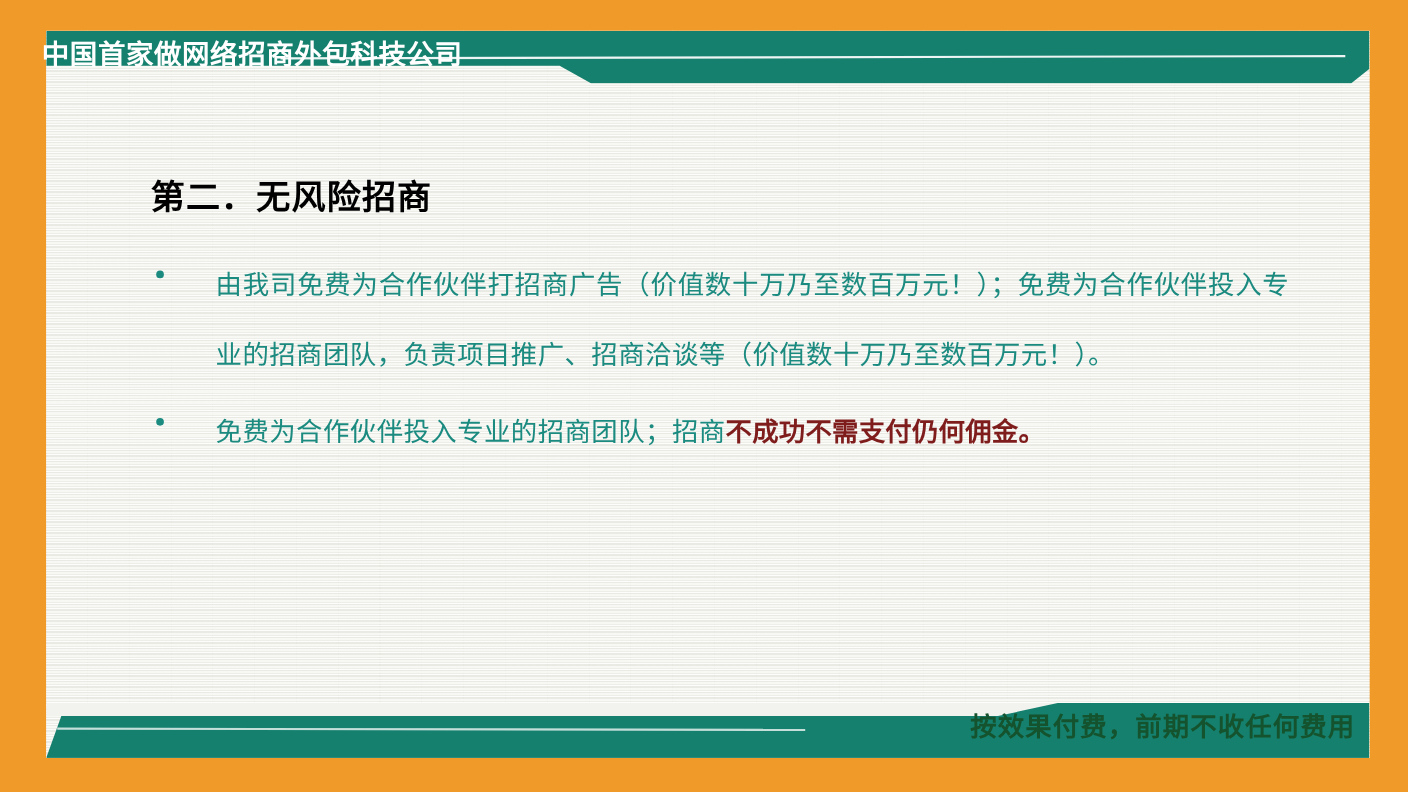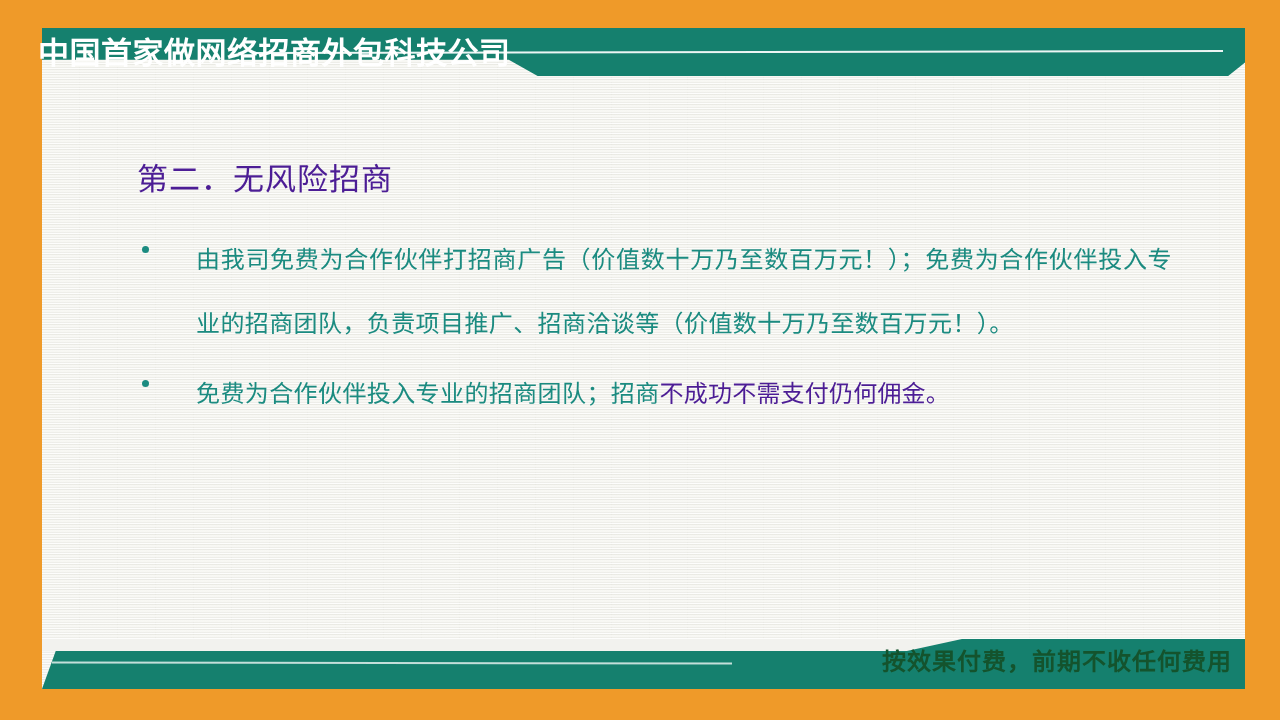--- a/index.html
+++ b/index.html
@@ -70,37 +70,37 @@
     height: 2px;
     background: #ffffff;
     opacity: 0.92;
     transform: skewY(-0.12deg);
   }
   .header-title {
     position: absolute;
     left: 38px;
     top: 38px;
     font-family: "Liberation Sans", "DejaVu Sans", sans-serif;
-    font-size: 31px;
+    font-size: 25px;
     font-weight: bold;
     color: #ffffff;
     letter-spacing: 0.5px;
     line-height: 1;
     white-space: nowrap;
   }
 
   
   .slide-title {
     position: absolute;
     left: 137px;
     top: 140px;
     font-family: "Liberation Sans", "DejaVu Sans", sans-serif;
     font-size: 31px;
-    font-weight: normal;
-    color: #4c1d95;
+    font-weight: bold;
+    color: #000000;
     letter-spacing: 1px;
     line-height: 1.25;
     white-space: nowrap;
   }
 
   .bullets {
     position: absolute;
     left: 142px;
     top: 228px;
     width: 1030px;
@@ -132,22 +132,22 @@
     font-size: 24px;
     line-height: 64px;
     color: #1b8b80;
     letter-spacing: 0.4px;
     text-align: justify;
     text-justify: inter-ideograph;
     margin-left: 28px;
   }
   .bullet-text .em {
     font-family: "Liberation Sans", "DejaVu Sans", sans-serif;
-    font-weight: normal;
-    color: #4c1d95;
+    font-weight: bold;
+    color: #7f1d1d;
     letter-spacing: 0.2px;
   }
 
   
   .footer-band {
     position: absolute;
     left: 42px;
     top: 639px;
     width: 1203px;
     height: 50px;

